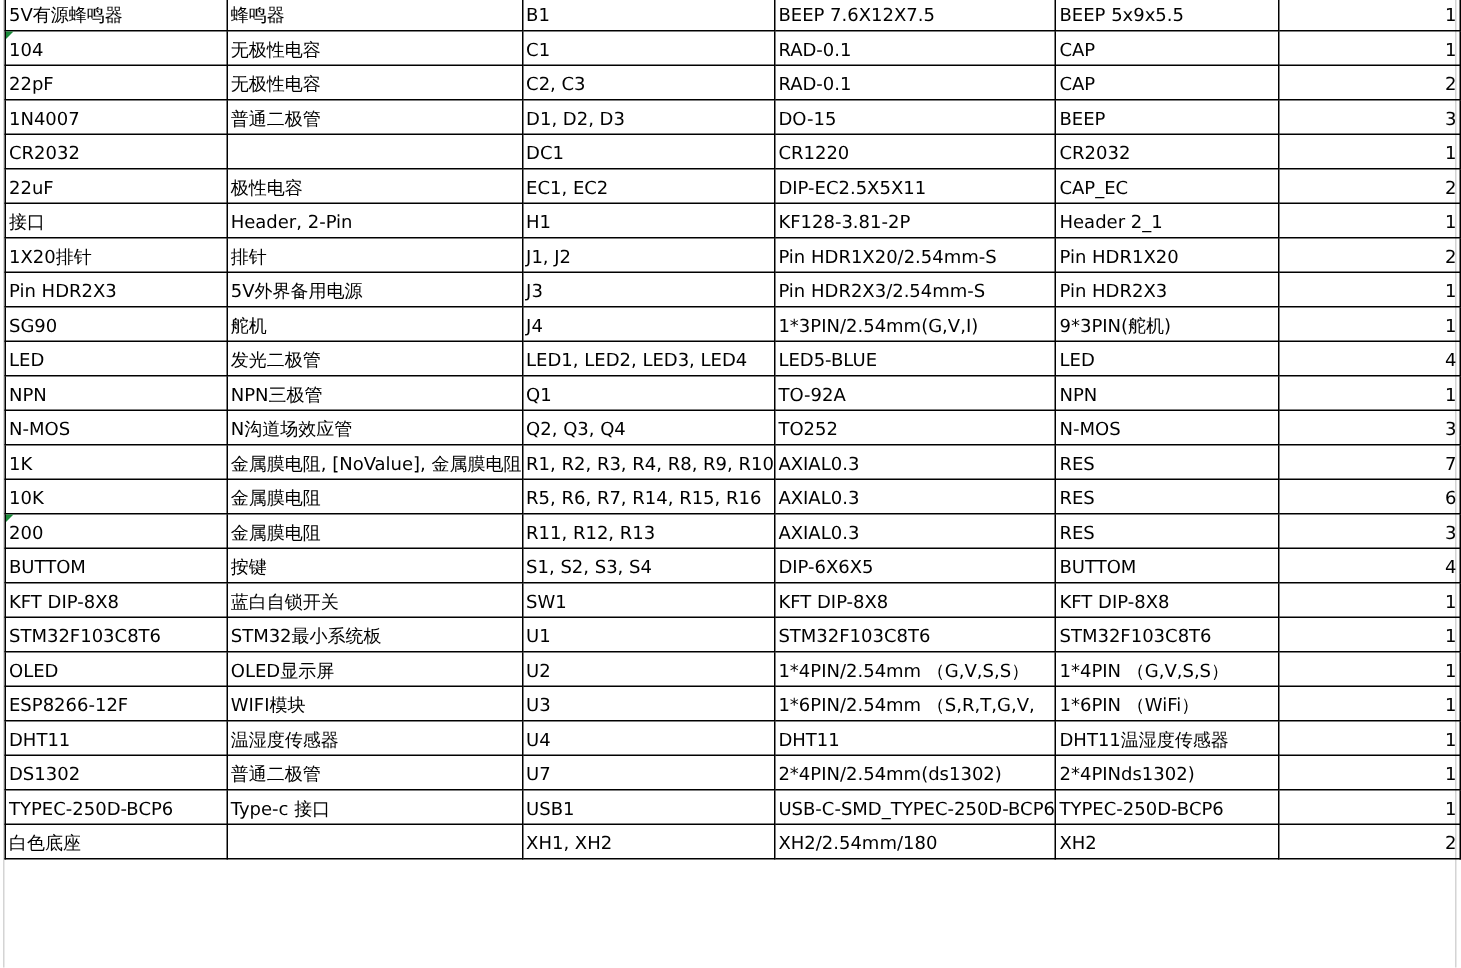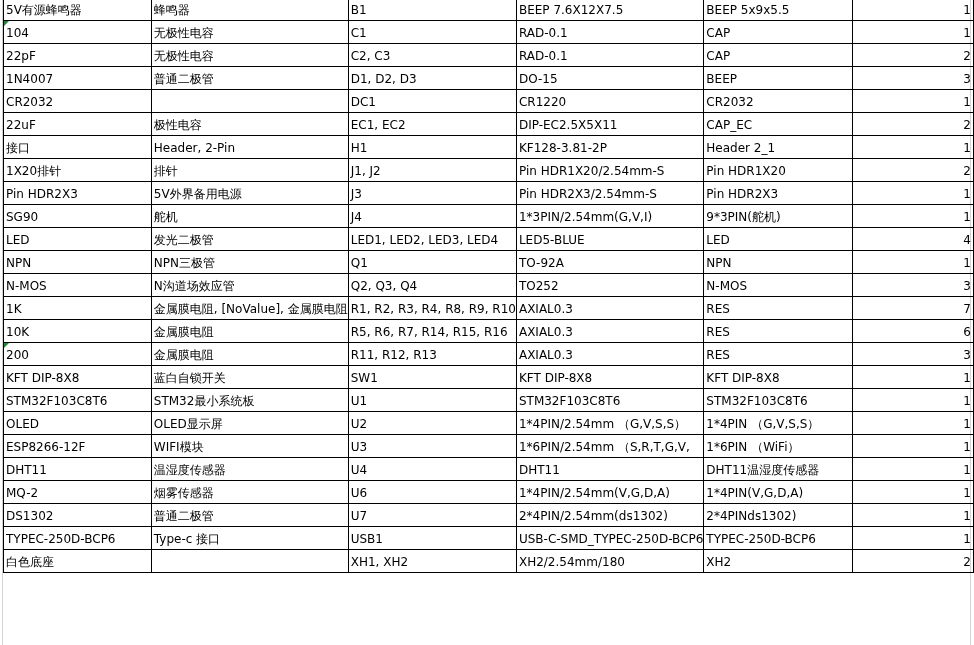--- a/index.html
+++ b/index.html
@@ -155,20 +155,28 @@
         </tr>
         <tr>
           <td>200</td>
           <td>金属膜电阻</td>
           <td>R11, R12, R13</td>
           <td>AXIAL0.3</td>
           <td>RES</td>
           <td class="qty">3</td>
         </tr>
         <tr>
+          <td>BUTTOM</td>
+          <td>按键</td>
+          <td>S1, S2, S3, S4</td>
+          <td>DIP-6X6X5</td>
+          <td>BUTTOM</td>
+          <td class="qty">4</td>
+        </tr>
+        <tr>
           <td>KFT DIP-8X8</td>
           <td>蓝白自锁开关</td>
           <td>SW1</td>
           <td>KFT DIP-8X8</td>
           <td>KFT DIP-8X8</td>
           <td class="qty">1</td>
         </tr>
         <tr>
           <td>STM32F103C8T6</td>
           <td>STM32最小系统板</td>
@@ -195,28 +203,20 @@
         </tr>
         <tr>
           <td>DHT11</td>
           <td>温湿度传感器</td>
           <td>U4</td>
           <td>DHT11</td>
           <td>DHT11温湿度传感器</td>
           <td class="qty">1</td>
         </tr>
         <tr>
-          <td>MQ-2</td>
-          <td>烟雾传感器</td>
-          <td>U6</td>
-          <td>1*4PIN/2.54mm(V,G,D,A)</td>
-          <td>1*4PIN(V,G,D,A)</td>
-          <td class="qty">1</td>
-        </tr>
-        <tr>
           <td>DS1302</td>
           <td>普通二极管</td>
           <td>U7</td>
           <td>2*4PIN/2.54mm(ds1302)</td>
           <td>2*4PINds1302)</td>
           <td class="qty">1</td>
         </tr>
         <tr>
           <td>TYPEC-250D-BCP6</td>
           <td>Type-c 接口</td>

